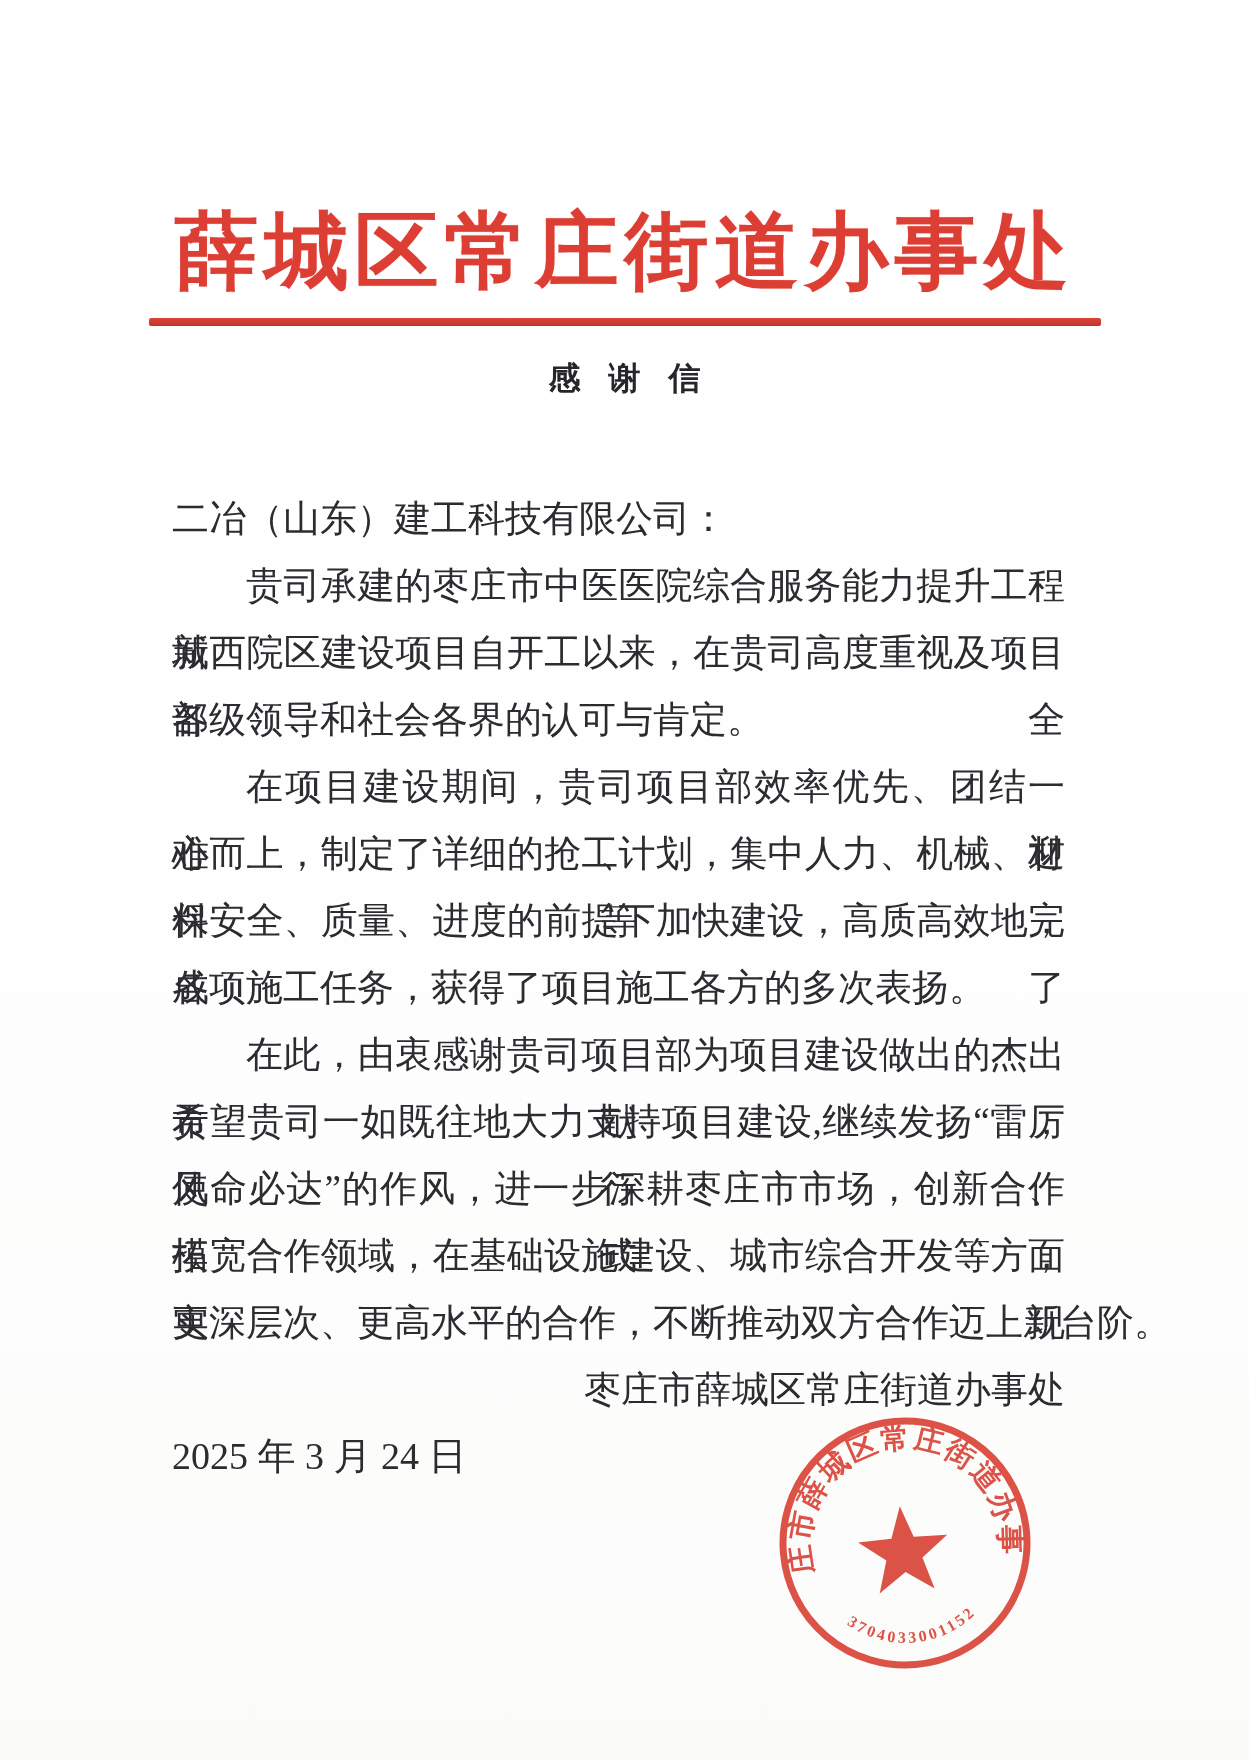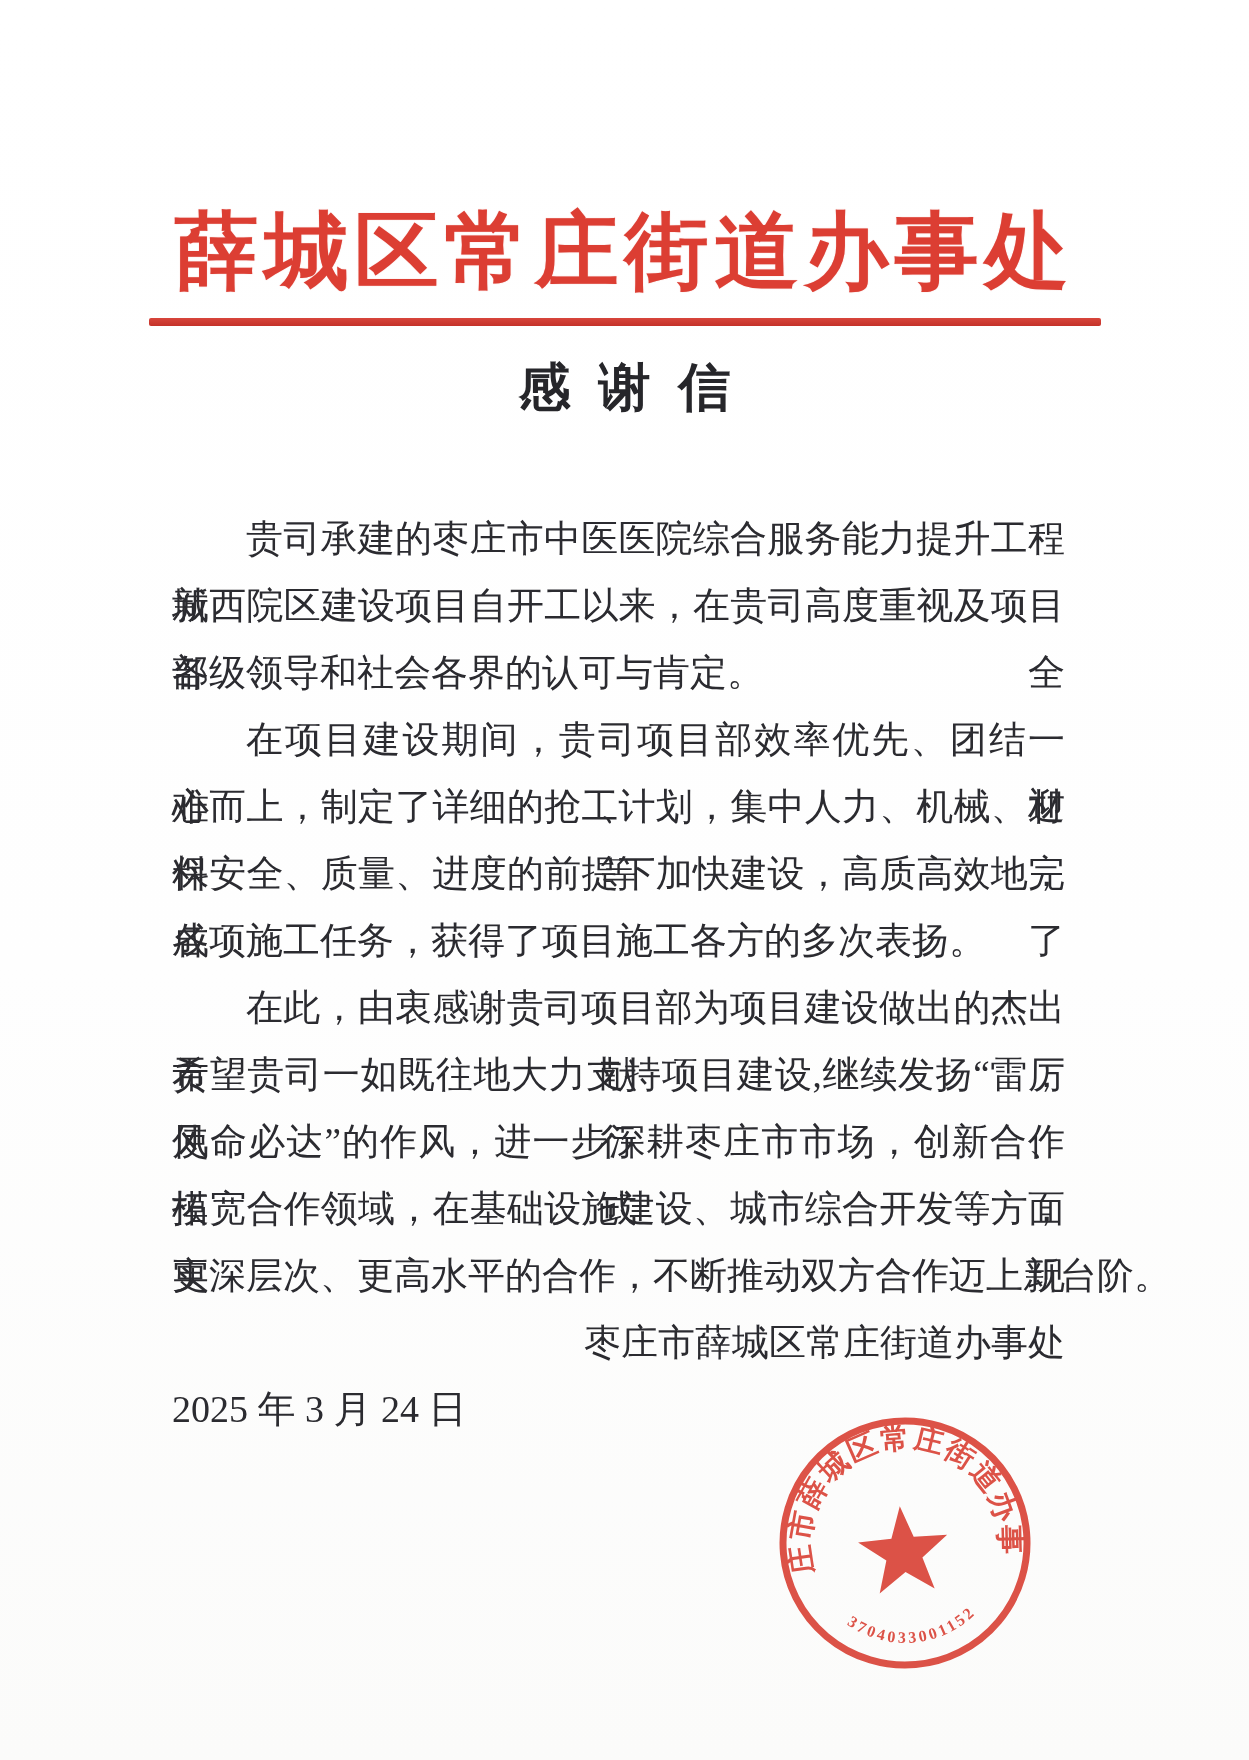--- a/index.html
+++ b/index.html
@@ -32,21 +32,21 @@
   .red-rule {
     width: 952px;
     height: 8px;
     margin: 24px auto 0 auto;
     background: linear-gradient(180deg, #d8453b, #c43229);
     border-radius: 2px;
   }
   
   .letter-title {
     margin: 36px 0 0 0;
-    font-size: 52px;
+    font-size: 32px;
     line-height: 1;
     font-weight: bold;
     text-align: center;
     letter-spacing: 28px;
     padding-left: 28px;
     color: #26262a;
   }
   
   .letter-body {
     margin: 91px 184px 0 172px; 
@@ -103,20 +103,21 @@
 <div class="page">
 
   <header>
     <h1 class="org-title">薛城区常庄街道办事处</h1>
     <div class="red-rule"></div>
   </header>
 
   <h2 class="letter-title">感谢信</h2>
 
   <main class="letter-body">
+    <div class="line">二冶（山东）建工科技有限公司：</div>
     <div class="line justify indent">贵司承建的枣庄市中医医院综合服务能力提升工程新</div>
     <div class="line justify">城西院区建设项目自开工以来，在贵司高度重视及项目部全</div>
     <div class="line">各级领导和社会各界的认可与肯定。</div>
     <div class="line justify indent">在项目建设期间，贵司项目部效率优先、团结一心、迎</div>
     <div class="line justify">难而上，制定了详细的抢工计划，集中人力、机械、材料等，</div>
     <div class="line justify">保安全、质量、进度的前提下加快建设，高质高效地完成了</div>
     <div class="line">各项施工任务，获得了项目施工各方的多次表扬。</div>
     <div class="line justify indent">在此，由衷感谢贵司项目部为项目建设做出的杰出贡献，</div>
     <div class="line justify">希望贵司一如既往地大力支持项目建设,继续发扬“雷厉风行、</div>
     <div class="line justify">使命必达”的作风，进一步深耕枣庄市市场，创新合作模式，</div>

